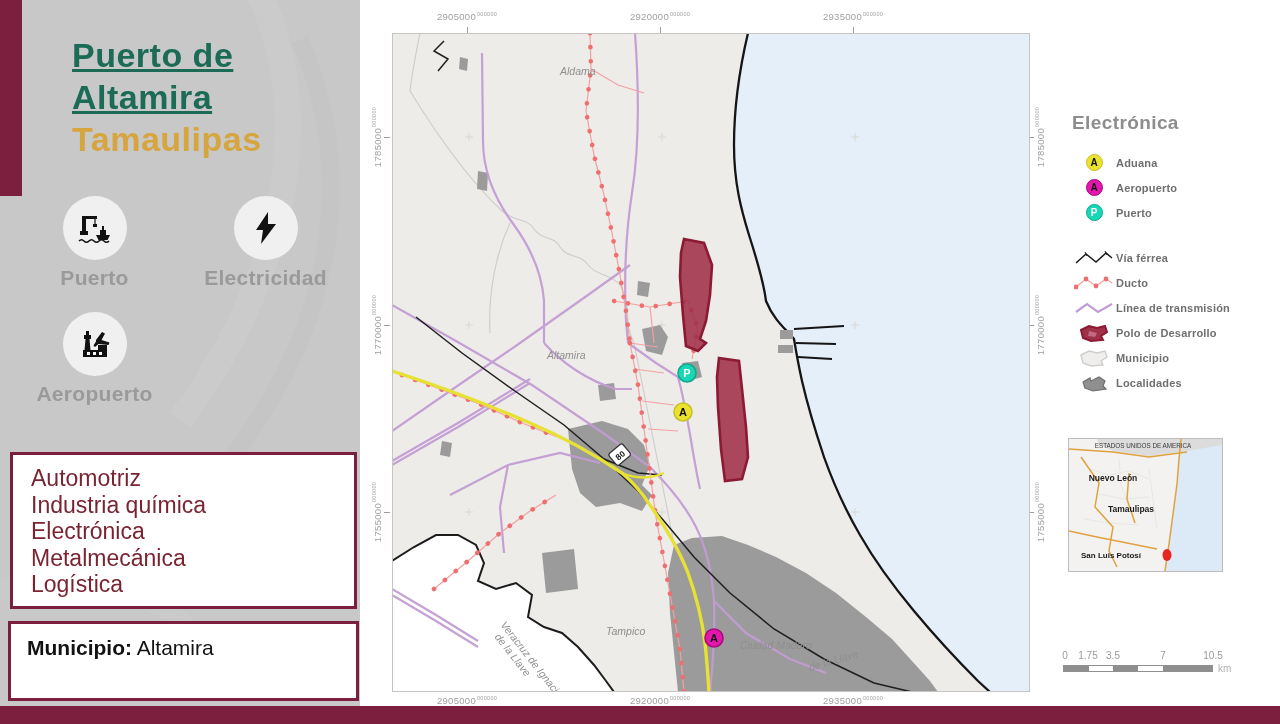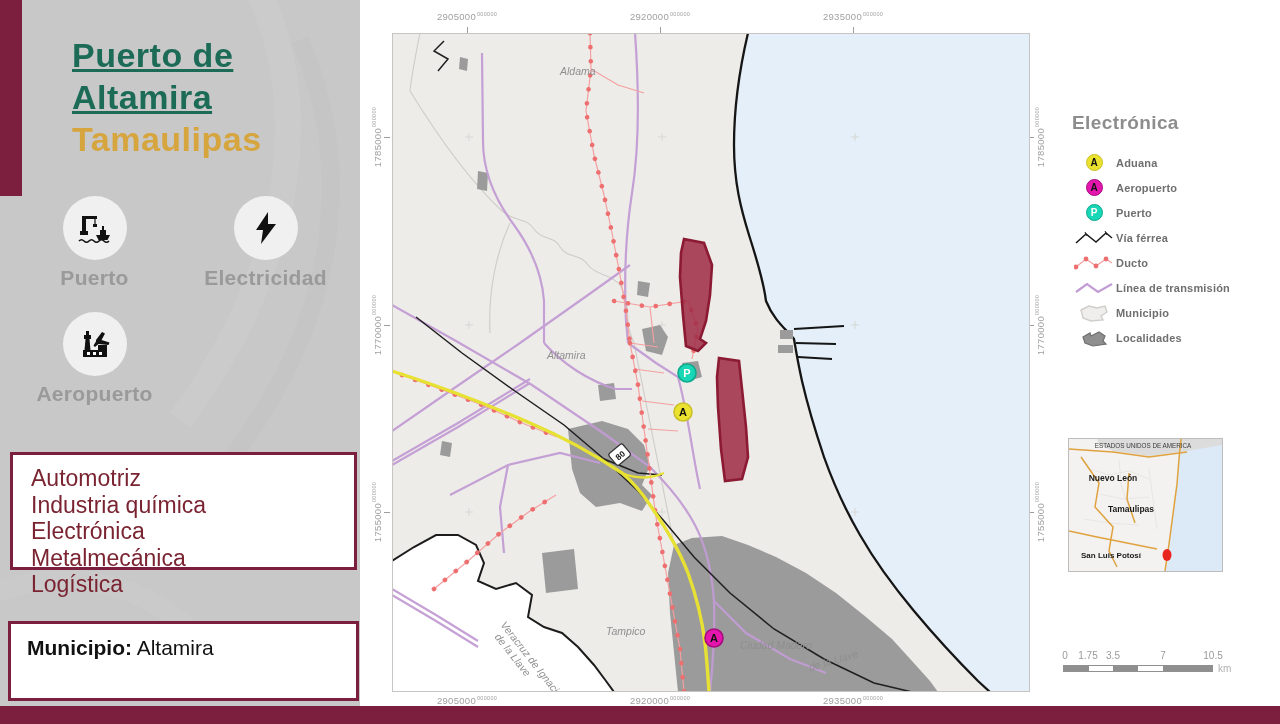--- a/index.html
+++ b/index.html
@@ -15,21 +15,21 @@
   .title-green { color:#1c6b57;text-decoration:underline; }
   .title-gold  { color:#d6a53e; }
 
   .features { position:absolute; left:18px; top:196px; width:324px; display:grid;
               grid-template-columns:1fr 1fr; column-gap:18px; row-gap:22px; }
   .feature { display:flex; flex-direction:column; align-items:center; }
   .feature .circle { width:64px; height:64px; border-radius:50%; background:#f0f0f0;
                      display:flex; align-items:center; justify-content:center; }
   .feature .flabel { margin-top:6px; font-weight:bold; font-size:21px; color:#9a9a9a; letter-spacing:.3px; }
 
-  .industry-box { position:absolute; left:10px; top:452px; width:347px; height:118px;
+  .industry-box { position:absolute; left:10px; top:452px; width:347px; height:157px;
                   background:#fff; border:3px solid #7c1e3e; padding:10px 0 0 18px; }
   .industry-box .ind { font-size:23px; line-height:26.5px; color:#7a2432; }
 
   .muni-box { position:absolute; left:8px; top:621px; width:351px; height:80px;
               background:#fff; border:3px solid #7c1e3e; padding:10px 0 4px 16px; }
   .muni-line { font-size:21px; line-height:27px; color:#121212; }
   .muni-line b { font-weight:bold; }
 
   .bottom-bar { position:absolute; left:0; top:706px; width:1280px; height:18px; background:#7c1e3e; }
 
@@ -42,21 +42,21 @@
   .coord-left  { transform:translate(-50%,-50%) rotate(-90deg); }
   .coord-right { transform:translate(-50%,-50%) rotate(-90deg); }
   .tick { position:absolute; background:#9c9c9c; }
   .tick-v { width:1px; height:6px; }
   .tick-h { width:6px; height:1px; }
 
   
   .legend { position:absolute; left:1072px; top:112px; width:200px; }
   .legend-title { font-size:19px; font-weight:bold; color:#8d8d8d; letter-spacing:.4px; margin-bottom:16px; }
   .lrow { display:flex; align-items:center; height:25px; }
-  .lrow.gap-before { margin-top:0; }
+  .lrow.gap-before { margin-top:20px; }
   .lswatch { width:44px; display:flex; justify-content:center; align-items:center; flex:0 0 44px; }
   .llabel { font-size:11px; color:#6f6f6f; font-weight:bold; letter-spacing:.2px; }
   .pt-marker { width:17px; height:17px; border-radius:50%; display:flex; align-items:center;
                justify-content:center; font-size:10px; font-weight:bold; }
   .pt-aduana { background:#eae22f; color:#111; border:1px solid #c9c02a; }
   .pt-aero   { background:#e516ae; color:#111; border:1px solid #a50c7e; }
   .pt-puerto { background:#17d7b6; color:#fff; border:1px solid #0fa98d; }
 
   
   .inset { position:absolute; left:1068px; top:438px; width:155px; height:134px;
@@ -352,20 +352,29 @@
         <svg width="40" height="18">
             <path d="M2,13 L13,5 L24,13 L38,5" stroke="#c29cd4" stroke-width="2.2" fill="none"></path>
           </svg>
       </div>
       <div class="llabel">Línea de transmisión</div>
     </div>
 
     <div class="lrow">
       <div class="lswatch">
         <svg width="34" height="22">
+            <path d="M4,8 L12,4 L20,6 L28,4 L30,10 L24,14 L26,18 L14,19 L6,16 Z" fill="#a13049" stroke="#8c1a33" stroke-width="2"></path>
+            <path d="M12,9 l8,2 l-2,4 l-7,-1 Z" fill="#c06a82"></path>
+          </svg>
+      </div>
+      <div class="llabel">Polo de Desarrollo</div>
+    </div>
+    <div class="lrow">
+      <div class="lswatch">
+        <svg width="34" height="22">
             <path d="M4,8 L12,4 L20,6 L28,4 L30,10 L24,14 L26,18 L14,19 L6,16 Z" fill="#efeeec" stroke="#cfcecb" stroke-width="1.4"></path>
           </svg>
       </div>
       <div class="llabel">Municipio</div>
     </div>
     <div class="lrow">
       <div class="lswatch">
         <svg width="34" height="22">
             <path d="M6,10 L13,6 L14,9 L22,5 L28,9 L26,14 L29,17 L16,19 L8,16 Z" fill="#8f8f8f" stroke="#6f6f6f" stroke-width="1.2"></path>
           </svg>

